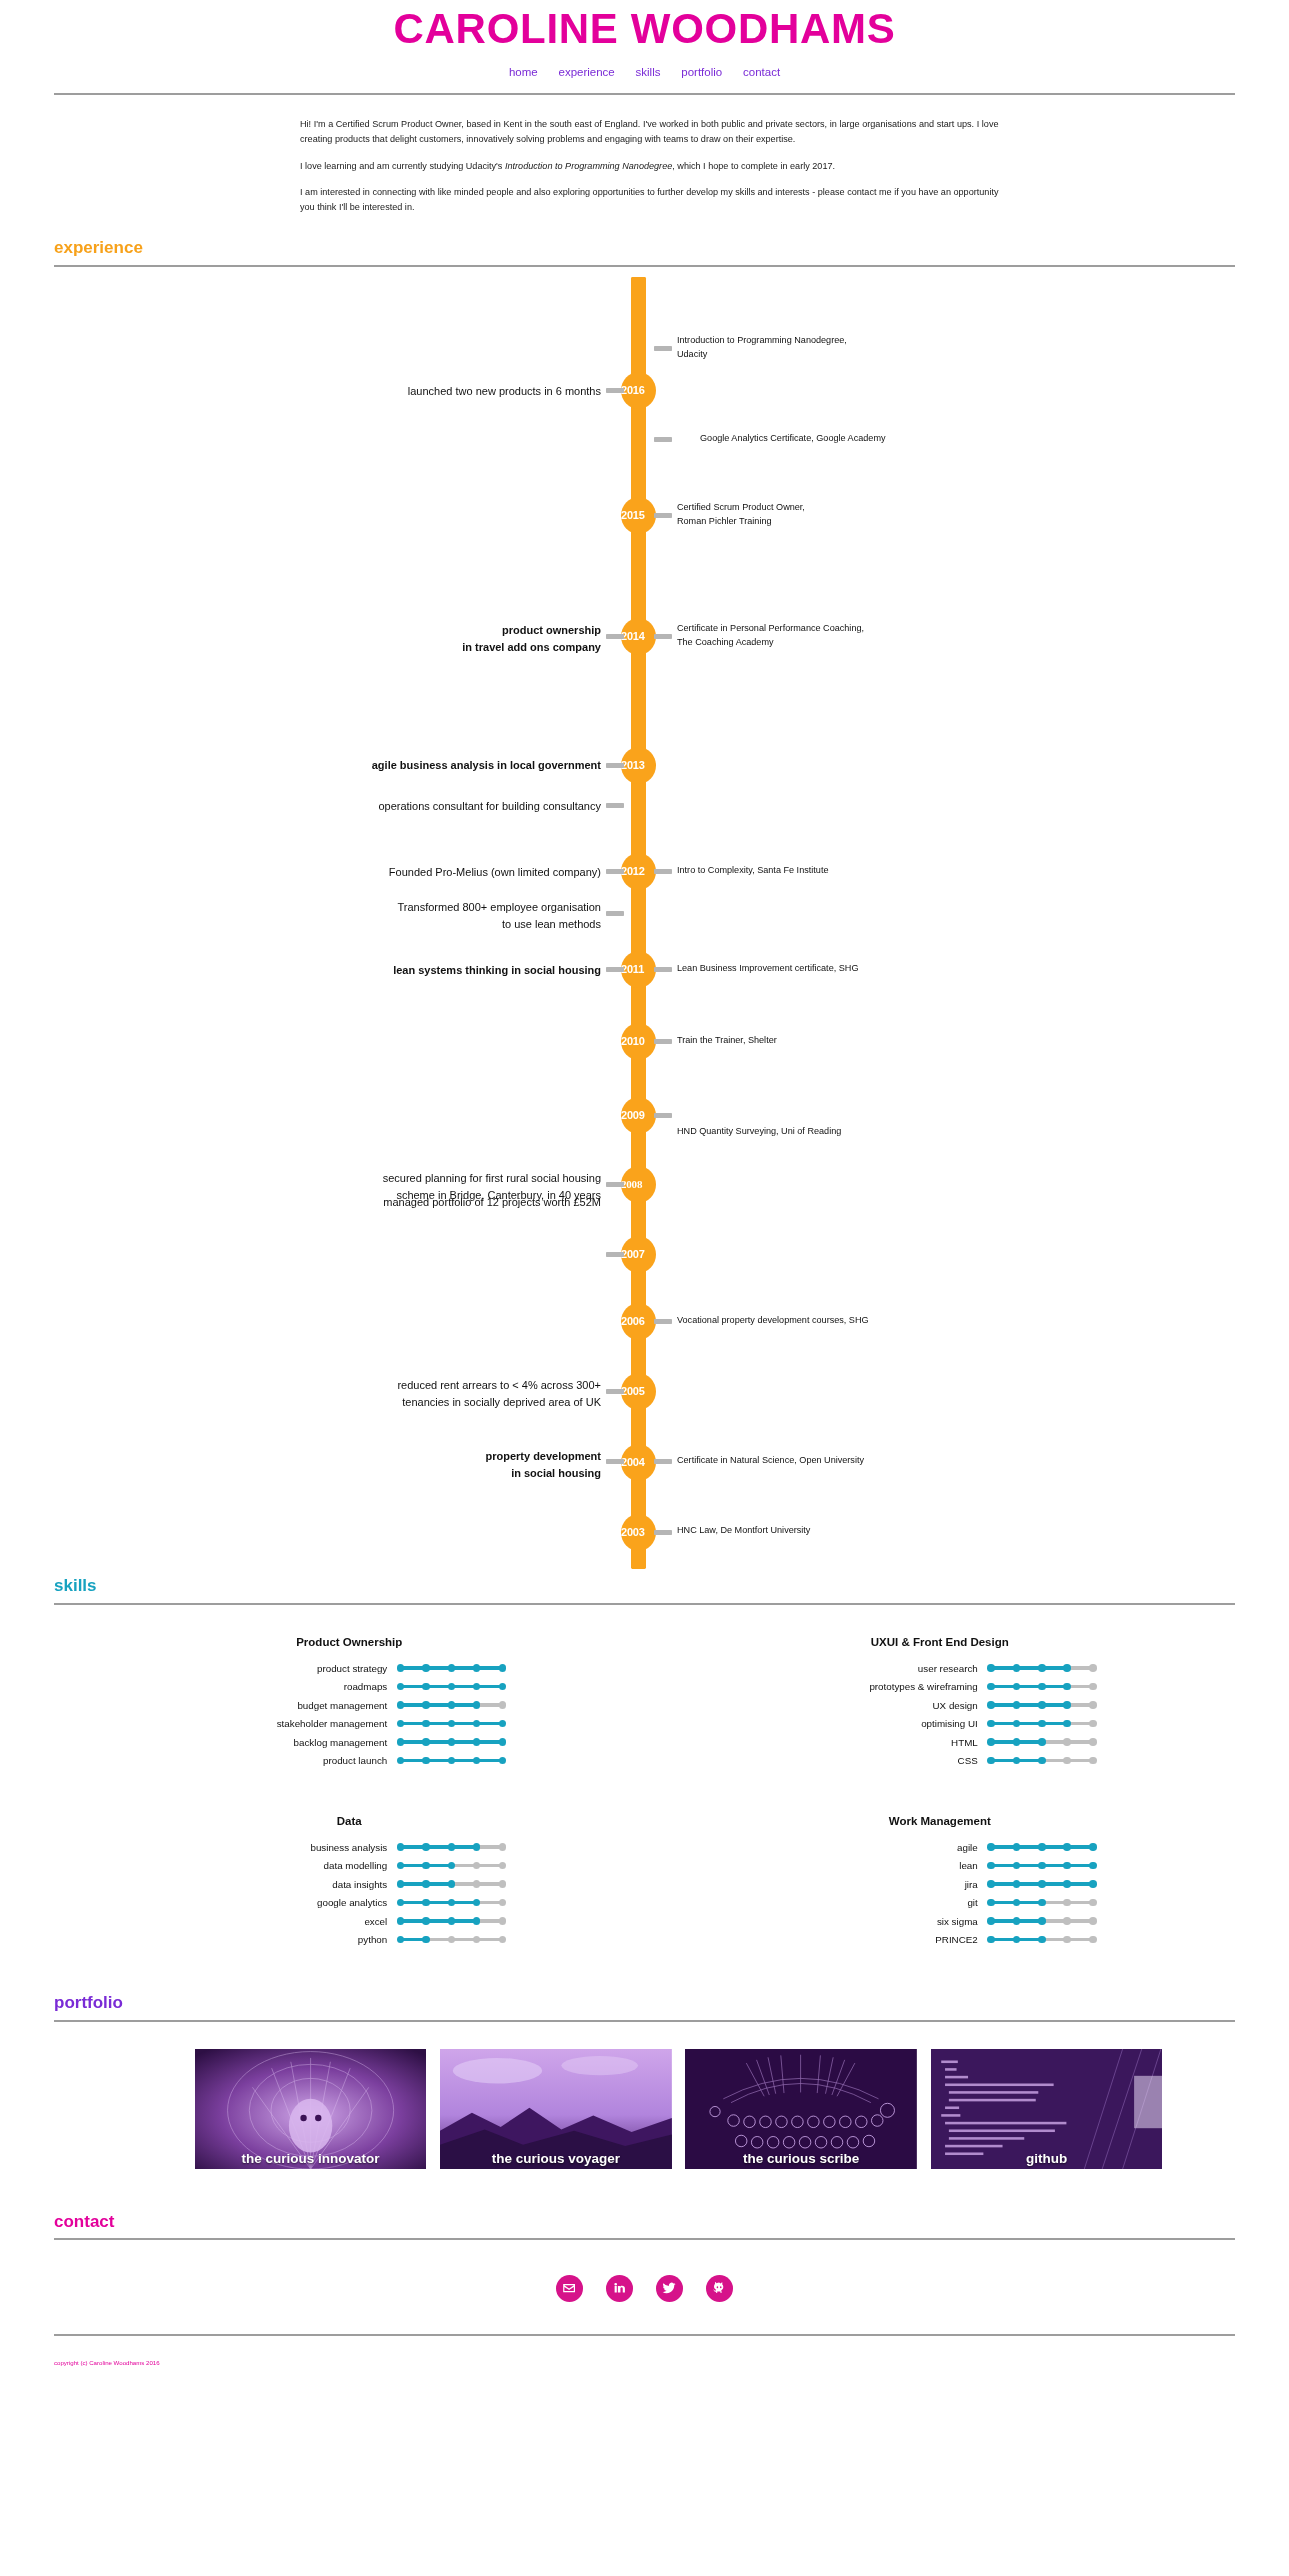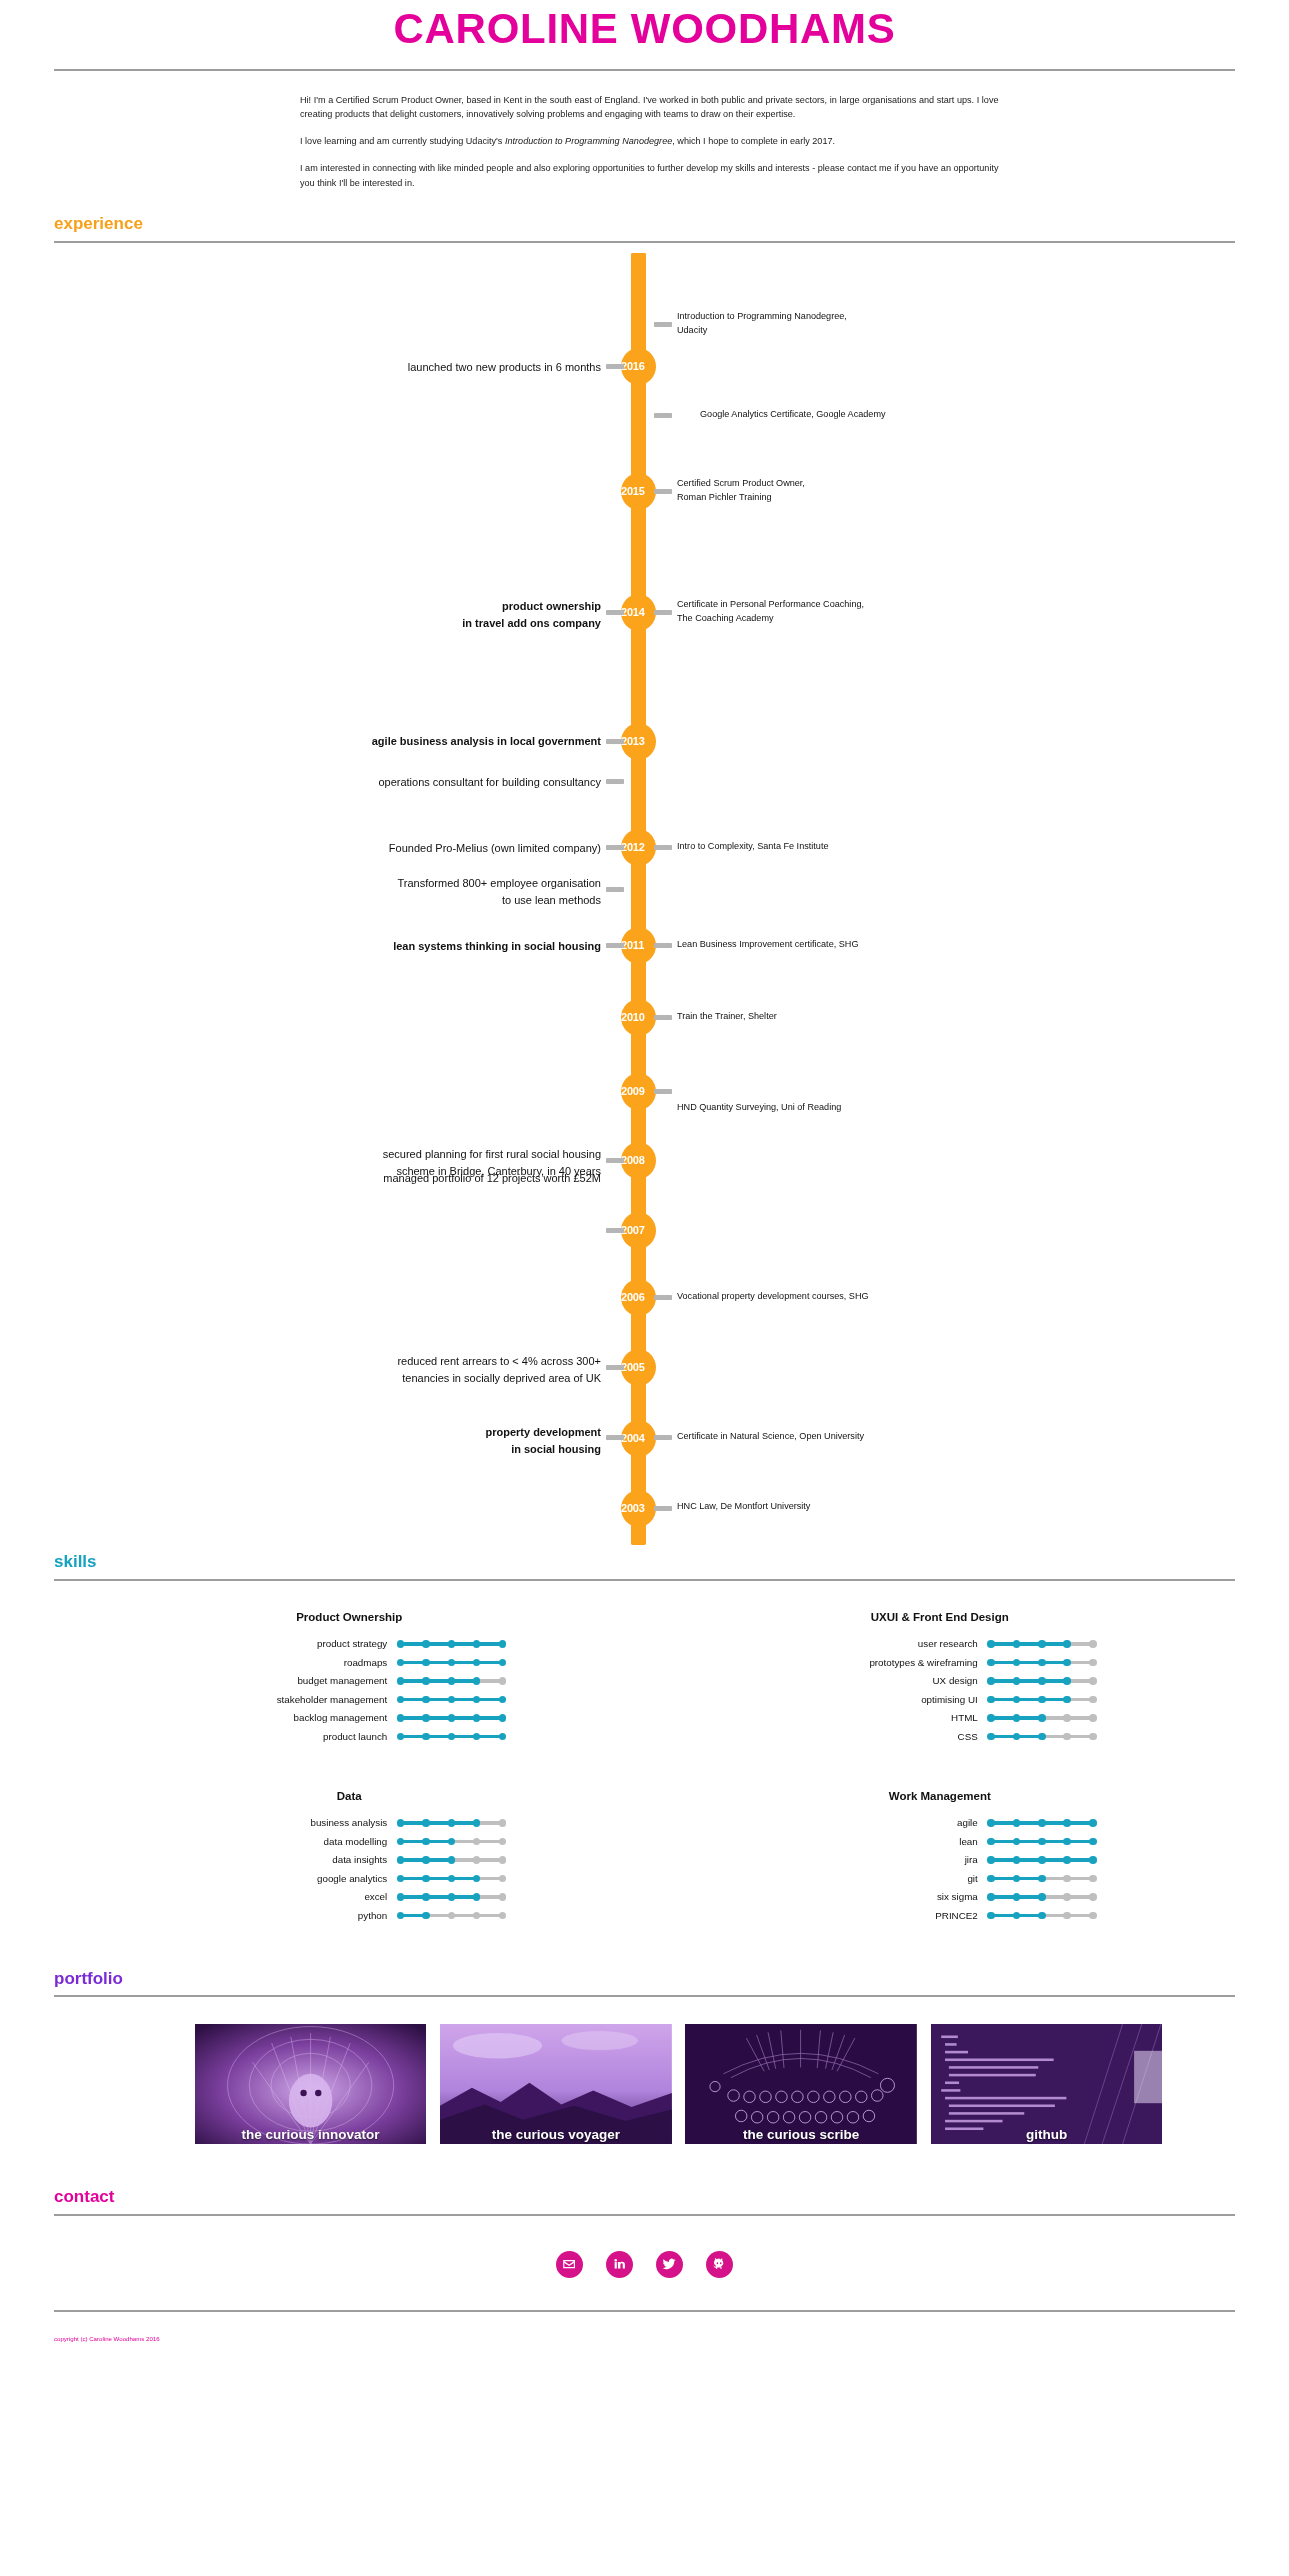--- a/index.html
+++ b/index.html
@@ -238,20 +238,27 @@
     color: #e3009b;
   }
 </style>
 </head>
 <body>
 
 <div class="page">
 
   <div class="site-title">CAROLINE WOODHAMS</div>
 
+  <div class="nav">
+    <a href="#">home</a>
+    <a href="#">experience</a>
+    <a href="#">skills</a>
+    <a href="#">portfolio</a>
+    <a href="#">contact</a>
+  </div>
 
   <div class="rule"></div>
 
   <div class="intro">
     <p>Hi! I'm a Certified Scrum Product Owner, based in Kent in the south east of England. I've worked in both public and private sectors, in large organisations and start ups. I love creating products that delight customers, innovatively solving problems and engaging with teams to draw on their expertise.</p>
     <p><span>I love learning and am currently studying Udacity's </span><em>Introduction to Programming Nanodegree</em><span>, which I hope to complete in early 2017.</span></p>
     <p>I am interested in connecting with like minded people and also exploring opportunities to further develop my skills and interests - please contact me if you have an opportunity you think I'll be interested in.</p>
   </div>
 
   <div class="sec-head sec-exp" style="margin-top:20.3px;">
@@ -262,21 +269,21 @@
   <div class="timeline" id="timeline" style="height: 1296px;">
     <div class="tl-spine" style="height: 1292px;"></div>
   <div class="tl-node" style="top: 95px;"><span>2016</span></div>
       <div class="tl-node" style="top: 220px;"><span>2015</span></div>
       <div class="tl-node" style="top: 341px;"><span>2014</span></div>
       <div class="tl-node" style="top: 470px;"><span>2013</span></div>
       <div class="tl-node" style="top: 576px;"><span>2012</span></div>
       <div class="tl-node" style="top: 674px;"><span>2011</span></div>
       <div class="tl-node" style="top: 746px;"><span>2010</span></div>
       <div class="tl-node" style="top: 820px;"><span>2009</span></div>
-      <div class="tl-node" style="top: 889px;"><span>2008</span></div>
+      <div class="tl-node" style="top: 889px; font-family: Liberation Serif, serif;"><span>2008</span></div>
       <div class="tl-node" style="top: 959px;"><span>2007</span></div>
       <div class="tl-node" style="top: 1026px;"><span>2006</span></div>
       <div class="tl-node" style="top: 1096px;"><span>2005</span></div>
       <div class="tl-node" style="top: 1167px;"><span>2004</span></div>
       <div class="tl-node" style="top: 1237px;"><span>2003</span></div>
       <div class="tl-dash left" style="top: 111px;"></div>
       <div class="tl-left-label" style="top: 106px;">
         <div>launched two new products in 6 months</div>
       </div>
       <div class="tl-dash left" style="top: 357px;"></div>

